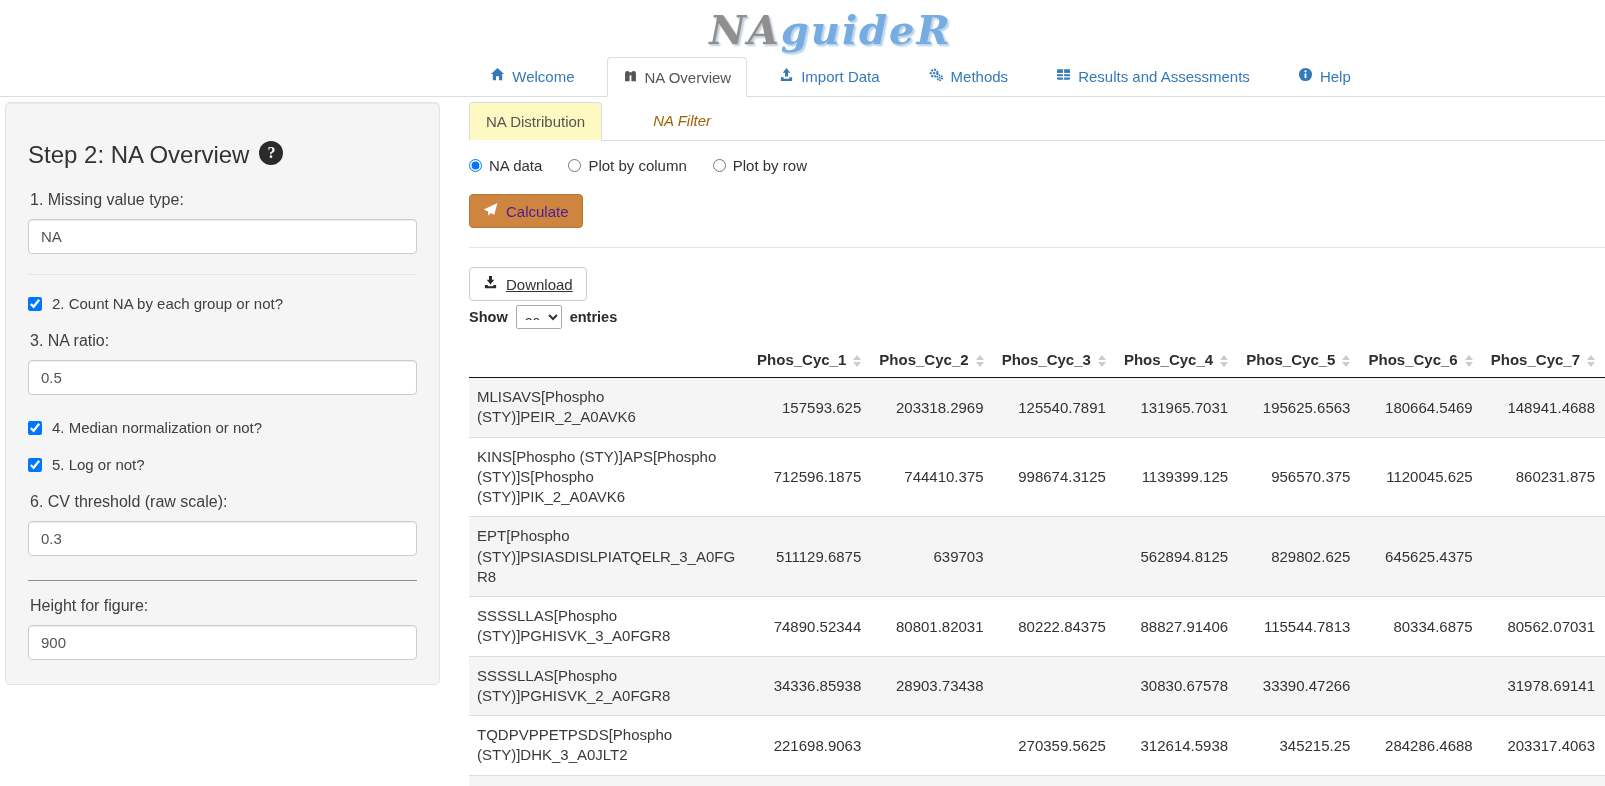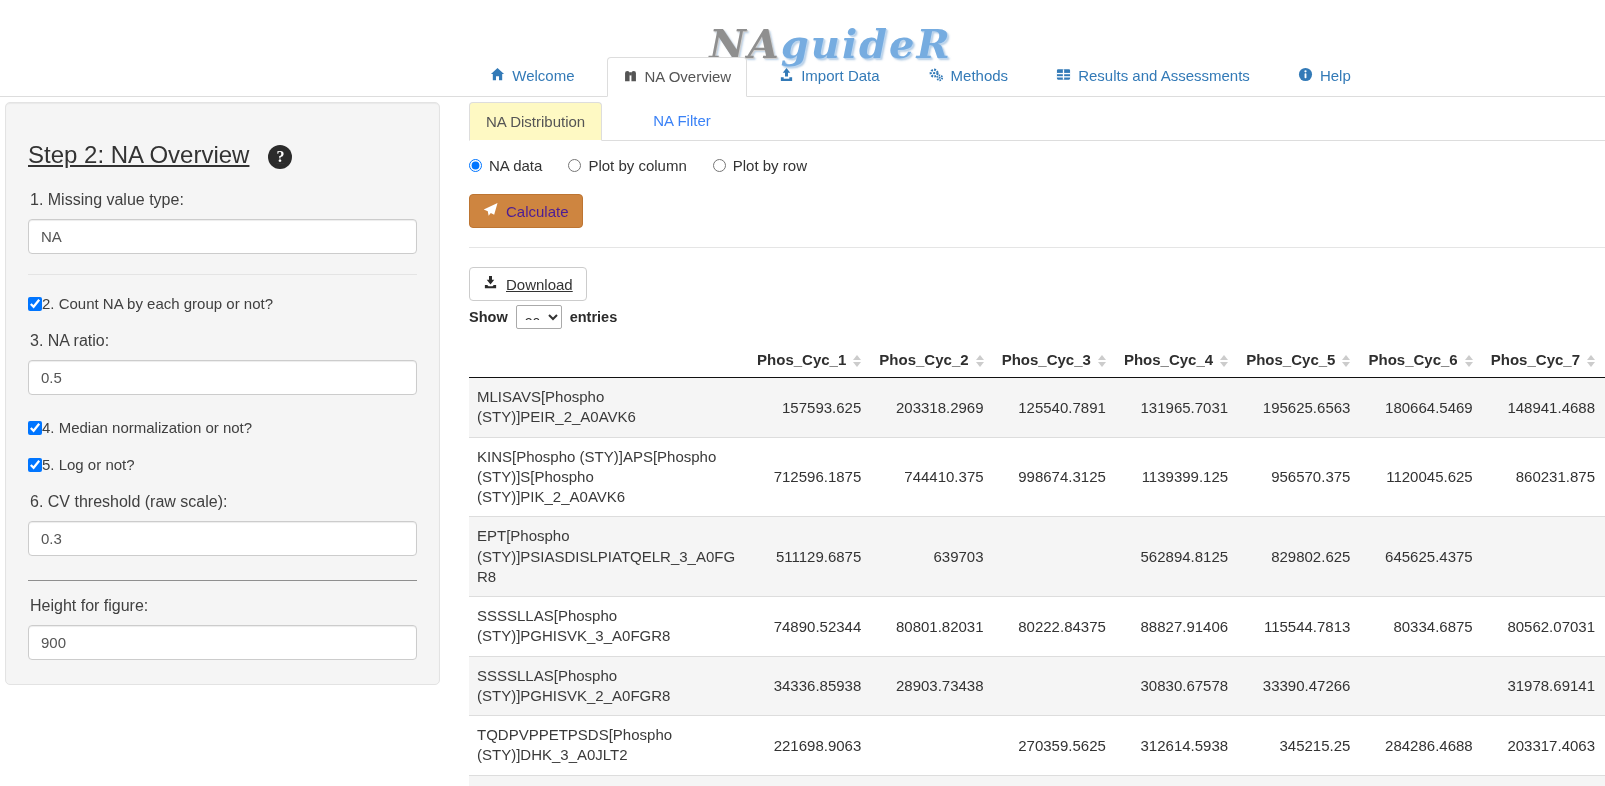--- a/index.html
+++ b/index.html
@@ -1,65 +1,65 @@
 <!DOCTYPE html>
 <html><head>
 <meta charset="utf-8">
 <style>
   * { box-sizing: border-box; margin: 0; padding: 0; }
   html,body { width: 1605px; height: 786px; overflow: hidden; background: #fff; }
   body { font-family: "Liberation Sans", sans-serif; color: #333; font-size: 15px; }
 
   
   .header { width: 100%; }
-  .logo-row { text-align: center; padding-top: 20px; height: 56px; }
+  .logo-row { text-align: center; padding-top: 6px; height: 56px; }
   .logo { font-family: "DejaVu Serif", serif; font-style: italic; font-weight: bold;
           font-size: 40px; letter-spacing: 2px; display: inline-block; transform: translateX(28px); }
   .logo .p1 { color: #8f8f8f; text-shadow: 1px 1px 0 #cfcfcf, 2px 2px 2px rgba(130,170,210,.55); }
   .logo .p2 { color: #76ace0; text-shadow: 1px 1px 0 #bcd6ef, 2px 2px 2px rgba(130,170,210,.6); }
 
   .nav-tabs { display: flex; justify-content: center; align-items: flex-end;
               border-bottom: 1px solid #ddd; height: 41px; transform: none; }
   .nav-inner { display: flex; align-items: flex-end; transform: translateX(118px); }
-  .nav-item { display: flex; gap: 7px; padding: 10px 15px; margin: 0 8px;
+  .nav-item { display: flex; align-items: center; gap: 7px; padding: 10px 15px; margin: 0 8px;
               color: #337ab7; cursor: pointer; font-size: 15px; white-space: nowrap;
               border: 1px solid transparent; border-radius: 4px 4px 0 0; }
   .nav-item.active { background: #fff; color: #555; border-color: #ddd; border-bottom-color: #fff;
                      margin-bottom: -1px; cursor: default; }
   .nav-item svg { flex: 0 0 auto; }
 
   
   .content { display: flex; align-items: flex-start; margin-top: 5px; }
 
   
   .sidebar { width: 435px; margin-left: 5px; background: #f5f5f5; border: 1px solid #e3e3e3;
              border-radius: 5px; padding: 20px 22px 24px 22px; flex: 0 0 auto;
              box-shadow: inset 0 1px 1px rgba(0,0,0,.05); }
   .sidebar h3 { font-size: 24px; font-weight: 500; color: #333; margin: 18px 0 22px 0;
-                display: flex; align-items: flex-end; gap: 19px; text-decoration: underline; }
+                display: flex; align-items: flex-start; gap: 10px; }
   .q-icon { display: inline-flex; align-items: center; justify-content: center;
             width: 24px; height: 24px; border-radius: 50%; background: #2b2b2b; color: #fff;
             font-size: 16px; font-weight: bold; font-family: "Liberation Serif", serif; }
   .field-label { display: block; color: #404040; margin: 16px 0 10px 2px; font-size: 16px; }
   .text-input { width: 100%; height: 35px; border: 1px solid #ccc; border-radius: 4px;
                 padding: 6px 12px; font-size: 15px; color: #555; background: #fff;
                 font-family: "Liberation Sans", sans-serif; box-shadow: inset 0 1px 1px rgba(0,0,0,.075); }
   .sb-hr-light { border: none; border-top: 1px solid #e4e4e4; margin: 20px 0 6px 0; }
   .sb-hr-dark  { border: none; border-top: 1px solid #8f8f8f; margin: 24px 0 10px 0; }
-  .check-row { display: flex; align-items: center; margin: 20px 0; color: #404040; }
+  .check-row { display: flex; align-items: center; gap: 10px; margin: 20px 0; color: #404040; }
   .check-row input { width: 14px; height: 14px; }
 
   
   .main { flex: 1 1 auto; margin-left: 29px; min-width: 0; }
   .subtabs { display: flex; border-bottom: 1px solid #ddd; align-items: flex-end; height: 39px; }
   .subtab { padding: 10px 16px; font-size: 15px; cursor: pointer; white-space: nowrap;
             border: 1px solid transparent; border-radius: 4px 4px 0 0; margin-right: 2px; }
   .subtab.active { color: #555; background: #fef9c3; border-color: #ddd; border-bottom-color: #fff;
                    margin-bottom: -1px; cursor: default; }
-  .subtab.link { color: #3b82f6; margin-left: 32px; }
+  .subtab.link { color: #a16207; margin-left: 32px; font-style: italic; }
 
   .radio-row { display: flex; align-items: center; gap: 26px; margin-top: 16px; }
   .radio-opt { display: flex; align-items: center; gap: 7px; color: #333; }
 
   .btn-calc { margin-top: 20px; display: inline-flex; align-items: center; gap: 8px;
               background: #ce8540; border: 1px solid #bd7532; color: #4c1d95; font-size: 15px;
               padding: 7px 13px; border-radius: 4px; cursor: pointer;
               font-family: "Liberation Sans", sans-serif; }
   .main-hr { border: none; border-top: 1px solid #e5e5e5; margin: 19px 0 0 0; }
 

